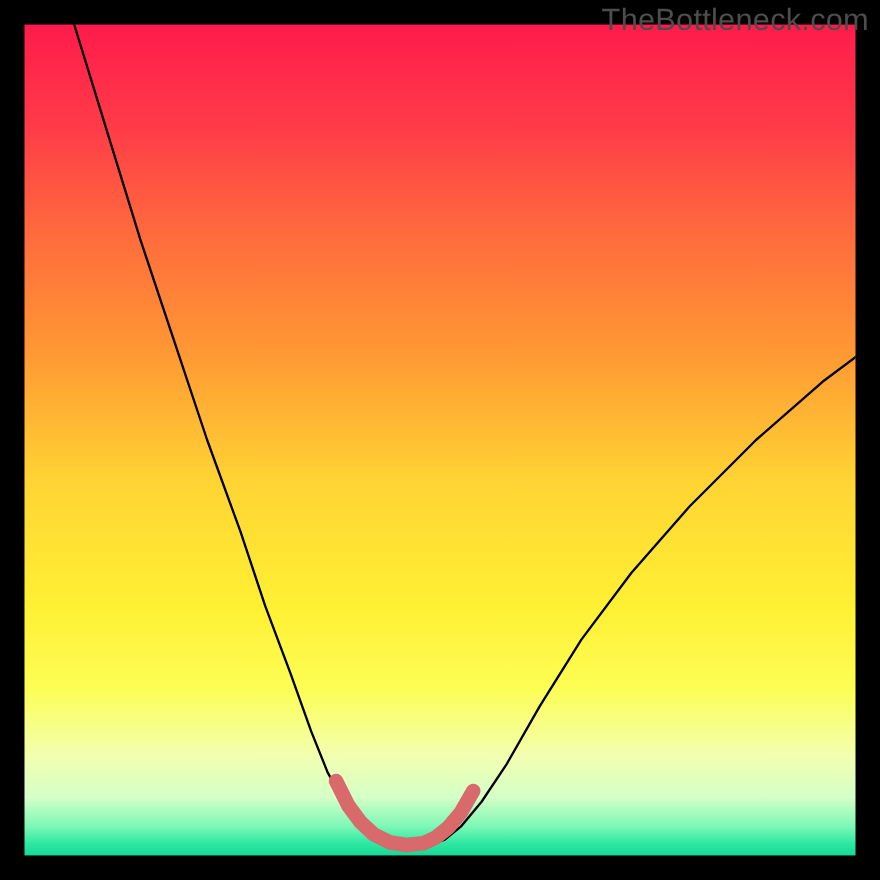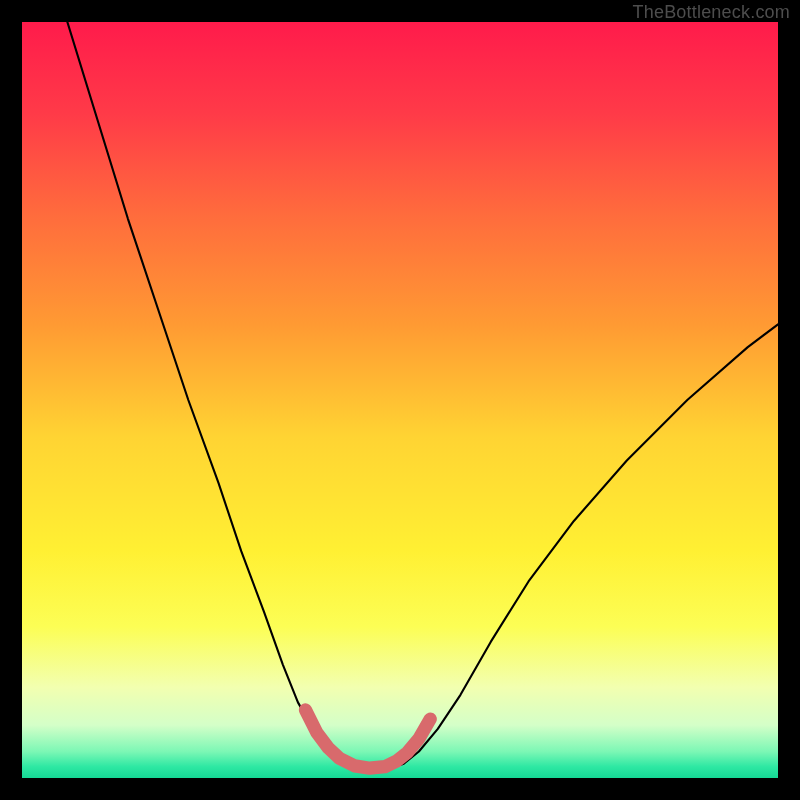--- a/index.html
+++ b/index.html
@@ -33,21 +33,21 @@
     inset: 0;
     width: 100%;
     height: 100%;
     pointer-events: none;
   }
   .watermark {
     position: absolute;
     top: 2px;
     right: 10px;
     color: #4d4d4d;
-    font-size: 18px;
+    font-size: 28px;
     font-weight: 500;
     letter-spacing: 0.2px;
     user-select: none;
   }
 </style>
 </head>
 <body>
 
 <div class="frame">
   <div class="plot-area">

